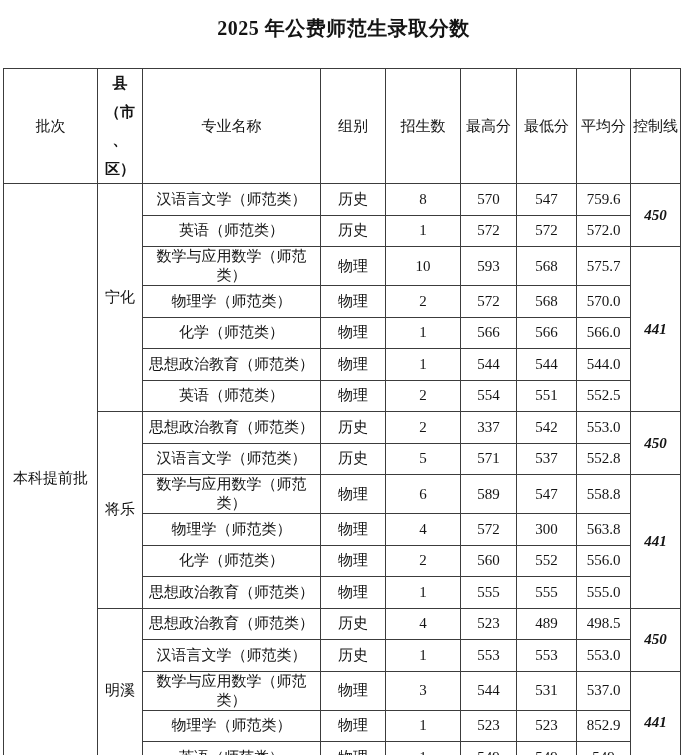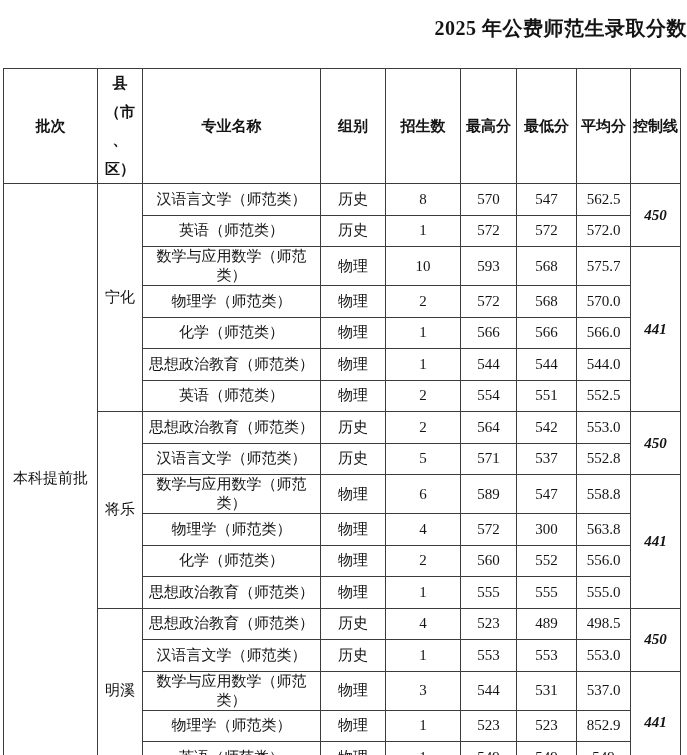--- a/index.html
+++ b/index.html
@@ -8,21 +8,21 @@
     background: #ffffff;
     width: 687px;
     height: 755px;
     font-family: "Liberation Serif", "DejaVu Serif", serif;
     color: #141414;
     position: relative;
     overflow: hidden;
   }
   .page-title {
     margin: 15px 0 0 0;
-    text-align: right;
+    text-align: center;
     font-size: 20px;
     font-weight: bold;
     letter-spacing: 0.5px;
   }
   table.scores {
     position: absolute;
     left: 3px;
     top: 68px;
     width: 677px;
     border-collapse: collapse;
@@ -33,21 +33,21 @@
     border: 1px solid #3c3c3c;
     font-size: 15px;
     text-align: center;
     vertical-align: middle;
     padding: 0;
     overflow: hidden;
     background: #ffffff;
   }
   table.scores thead tr { height: 97px; }
   table.scores tbody tr { height: 31.5px; }
-  th.hdr { font-weight: bold; }
+  th.hdr { font-weight: normal; }
   th.hdr-left, td.cell-left {
     text-align: left;
     padding-left: 9px;
   }
   th.hdr-county {
     white-space: pre-line;
     line-height: 1.9;
     font-weight: bold;
   }
   td.ctrl { font-weight: bold; font-style: italic; }
@@ -87,21 +87,21 @@
   </thead>
   <tbody>
       <tr>
         <td class="batch" rowspan="18">本科提前批</td>
         <td rowspan="7">宁化</td>
         <td class="cell-left">汉语言文学（师范类）</td>
         <td>历史</td>
         <td>8</td>
         <td>570</td>
         <td>547</td>
-        <td>562.5</td>
+        <td>759.6</td>
         <td class="ctrl" rowspan="2">450</td>
       </tr>
       <tr>
         <td class="cell-left">英语（师范类）</td>
         <td>历史</td>
         <td>1</td>
         <td>572</td>
         <td>572</td>
         <td>572.0</td>
       </tr>
@@ -144,21 +144,21 @@
         <td>2</td>
         <td>554</td>
         <td>551</td>
         <td>552.5</td>
       </tr>
       <tr>
         <td rowspan="6">将乐</td>
         <td class="cell-left">思想政治教育（师范类）</td>
         <td>历史</td>
         <td>2</td>
-        <td>564</td>
+        <td>337</td>
         <td>542</td>
         <td>553.0</td>
         <td class="ctrl" rowspan="2">450</td>
       </tr>
       <tr>
         <td class="cell-left">汉语言文学（师范类）</td>
         <td>历史</td>
         <td>5</td>
         <td>571</td>
         <td>537</td>

